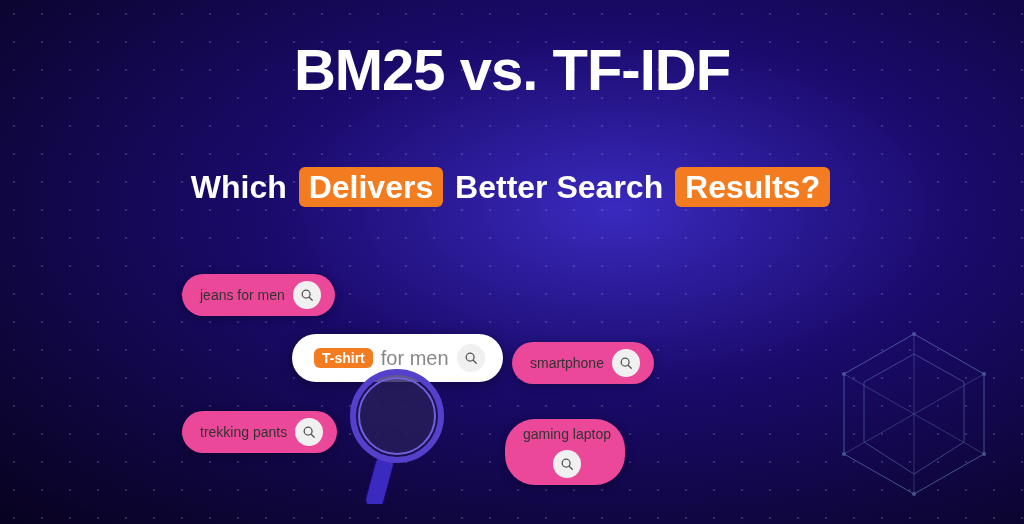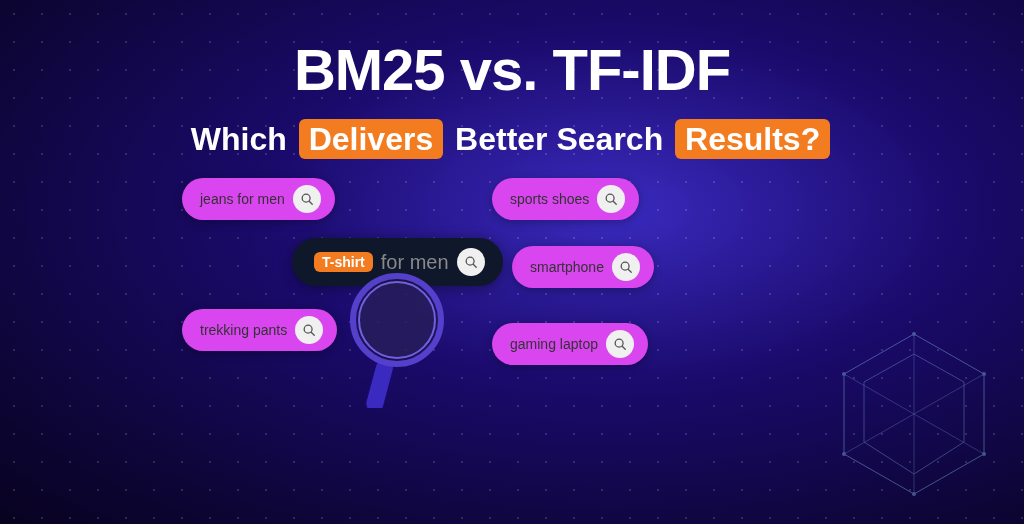--- a/index.html
+++ b/index.html
@@ -28,20 +28,21 @@
       background-size: 28px 28px;
     }
 
     .content {
       position: relative;
       z-index: 2;
       display: flex;
       flex-direction: column;
       align-items: center;
       padding-top: 38px;
+      gap: 48px;
     }
 
     .title {
       font-size: 58px;
       font-weight: 900;
       color: #ffffff;
       letter-spacing: -1px;
       text-align: center;
       line-height: 1.1;
     }
@@ -76,21 +77,21 @@
       position: relative;
       width: 700px;
       height: 230px;
       margin-top: 20px;
     }
 
     .search-bar {
       position: absolute;
       display: flex;
       align-items: center;
-      background: #d946ef;
+      background: #ec4899;
       border-radius: 30px;
       padding: 7px 14px 7px 18px;
       gap: 8px;
       box-shadow: 0 2px 10px rgba(0,0,0,0.3);
     }
 
     .search-bar span {
       font-size: 14px;
       color: #333;
       white-space: nowrap;
@@ -107,21 +108,21 @@
       flex-shrink: 0;
     }
 
     .search-icon-circle svg {
       width: 14px;
       height: 14px;
     }
 
     
     .search-bar-featured {
-      background: #0f172a;
+      background: #ffffff;
       border-radius: 30px;
       padding: 10px 18px 10px 22px;
       display: flex;
       align-items: center;
       gap: 8px;
       box-shadow: 0 2px 14px rgba(0,0,0,0.4);
     }
 
     .search-bar-featured .t-shirt-label {
       background: #f47c20;
@@ -156,22 +157,22 @@
       height: 180px;
       z-index: 1;
       opacity: 0.5;
     }
 
     
     .bar-jeans { top: 0px; left: 20px; }
     .bar-sports { top: 0px; left: 330px; }
     .bar-featured { top: 60px; left: 130px; z-index: 5; }
     .bar-smartphone { top: 68px; left: 350px; }
-    .bar-trekking { top: 131px; left: 20px; }
-    .bar-gaming { top: 145px; left: 330px; }
+    .bar-trekking { top: 137px; left: 20px; }
+    .bar-gaming { top: 145px; left: 343px; flex-direction: column; }
   </style>
 </head>
 <body>
 
 <div class="bg"></div>
 
 <svg class="geo-lines" viewBox="0 0 160 180" xmlns="http://www.w3.org/2000/svg">
   <polygon points="80,10 150,50 150,130 80,170 10,130 10,50" fill="none" stroke="#7a9fd4" stroke-width="1"></polygon>
   <polygon points="80,30 130,58 130,118 80,150 30,118 30,58" fill="none" stroke="#7a9fd4" stroke-width="0.8"></polygon>
   <line x1="80" y1="10" x2="80" y2="170" stroke="#7a9fd4" stroke-width="0.6"></line>
@@ -200,29 +201,20 @@
     <div class="search-bar bar-jeans">
       <span>jeans for men</span>
       <div class="search-icon-circle">
         <svg viewBox="0 0 16 16" fill="none" xmlns="http://www.w3.org/2000/svg">
           <circle cx="7" cy="7" r="4.5" stroke="#555" stroke-width="1.5"></circle>
           <line x1="10.5" y1="10.5" x2="14" y2="14" stroke="#555" stroke-width="1.5" stroke-linecap="round"></line>
         </svg>
       </div>
     </div>
 
-    <div class="search-bar bar-sports">
-      <span>sports shoes</span>
-      <div class="search-icon-circle">
-        <svg viewBox="0 0 16 16" fill="none" xmlns="http://www.w3.org/2000/svg">
-          <circle cx="7" cy="7" r="4.5" stroke="#555" stroke-width="1.5"></circle>
-          <line x1="10.5" y1="10.5" x2="14" y2="14" stroke="#555" stroke-width="1.5" stroke-linecap="round"></line>
-        </svg>
-      </div>
-    </div>
 
     <div class="search-bar bar-featured search-bar-featured">
       <span class="t-shirt-label">T-shirt</span>
       <span class="rest-text"> for men</span>
       <div class="search-icon-circle">
         <svg viewBox="0 0 16 16" fill="none" xmlns="http://www.w3.org/2000/svg">
           <circle cx="7" cy="7" r="4.5" stroke="#555" stroke-width="1.5"></circle>
           <line x1="10.5" y1="10.5" x2="14" y2="14" stroke="#555" stroke-width="1.5" stroke-linecap="round"></line>
         </svg>
       </div>

